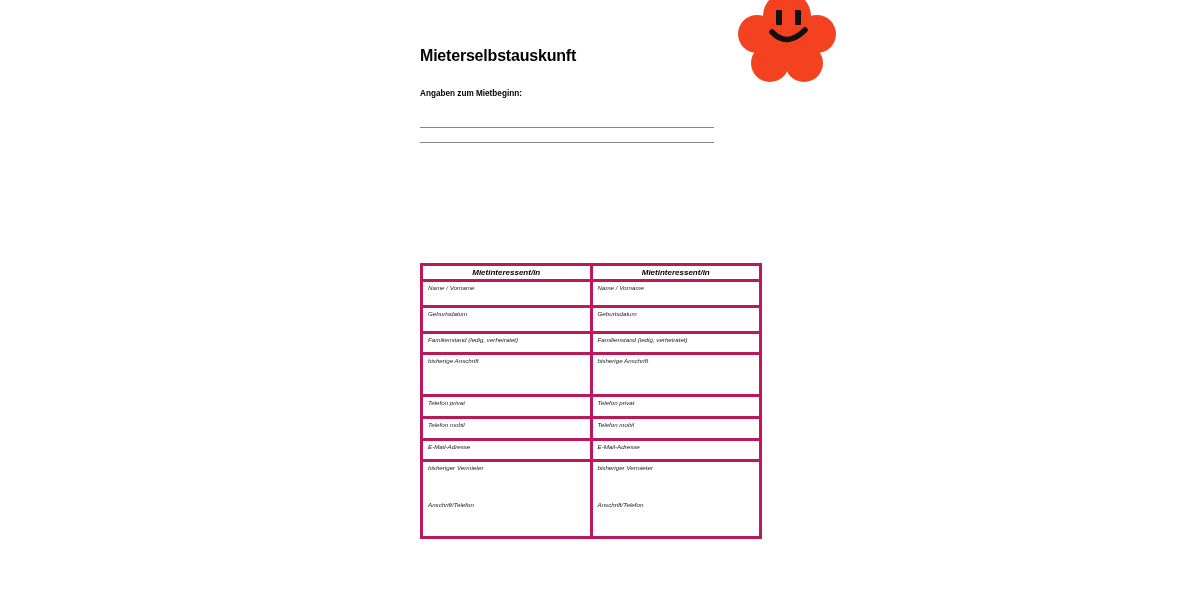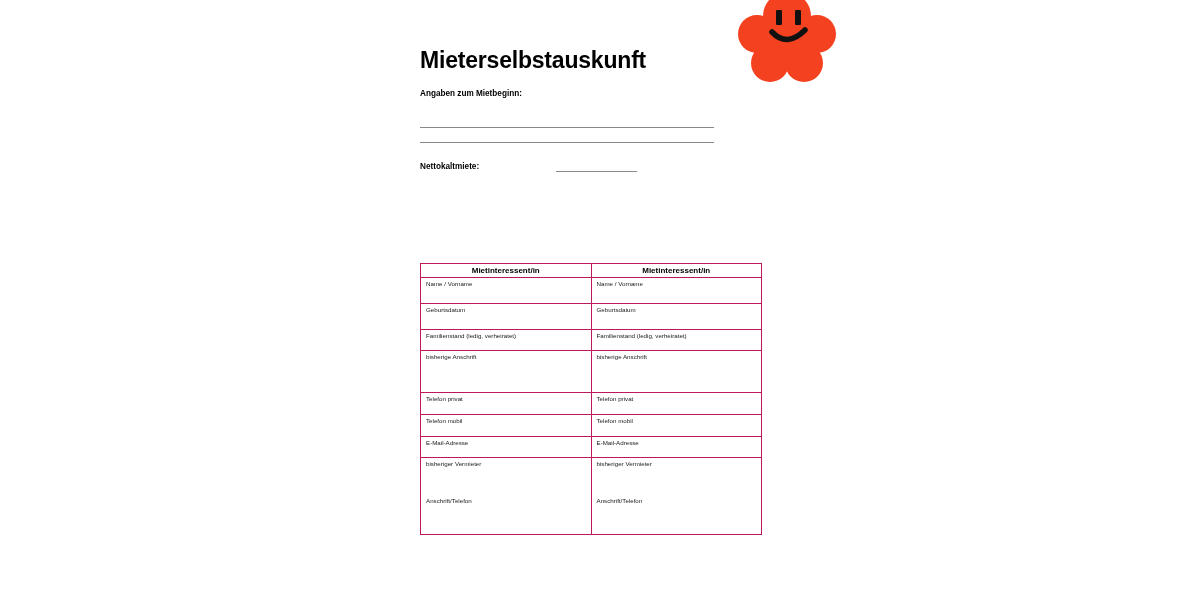--- a/index.html
+++ b/index.html
@@ -31,21 +31,21 @@
     left: 420px;
     top: 0;
     width: 350px;
     height: 600px;
   }
 
   .doc-title {
     position: absolute;
     left: 0;
     top: 47px;
-    font-size: 23px;
+    font-size: 16px;
     font-weight: bold;
     letter-spacing: -0.2px;
     white-space: nowrap;
   }
 
   .section-label {
     position: absolute;
     left: 0;
     top: 89px;
     font-size: 8.2px;
@@ -96,23 +96,24 @@
   .form-table {
     position: absolute;
     left: 0;
     top: 263px;
     width: 342px;
     border-collapse: collapse;
     table-layout: fixed;
   }
   .form-table th,
   .form-table td {
-    border: 1px solid #be185d;
+    border: 3px solid #be185d;
     padding: 0;
     vertical-align: top;
+    font-style: italic;
   }
   .form-table th {
     text-align: center;
     font-size: 8px;
     font-weight: bold;
     height: 13px;
     line-height: 13px;
     background: #ffffff;
   }
   .cell-label {
@@ -156,24 +157,20 @@
 <div class="doc">
 
   <div class="doc-title">Mieterselbstauskunft</div>
 
   <div class="section-label">Angaben zum Mietbeginn:</div>
 
   <div class="rule rule-1"></div>
   <div class="rule rule-2"></div>
 
   <div class="kv-list">
-    <div class="kv-row">
-      <span class="kv-label">Nettokaltmiete:</span>
-      <span class="kv-line"></span>
-    </div>
   </div>
 
   <table class="form-table">
     <thead>
       <tr>
         <th>Mietinteressent/in</th>
         <th>Mietinteressent/in</th>
       </tr>
     </thead>
     <tbody>

